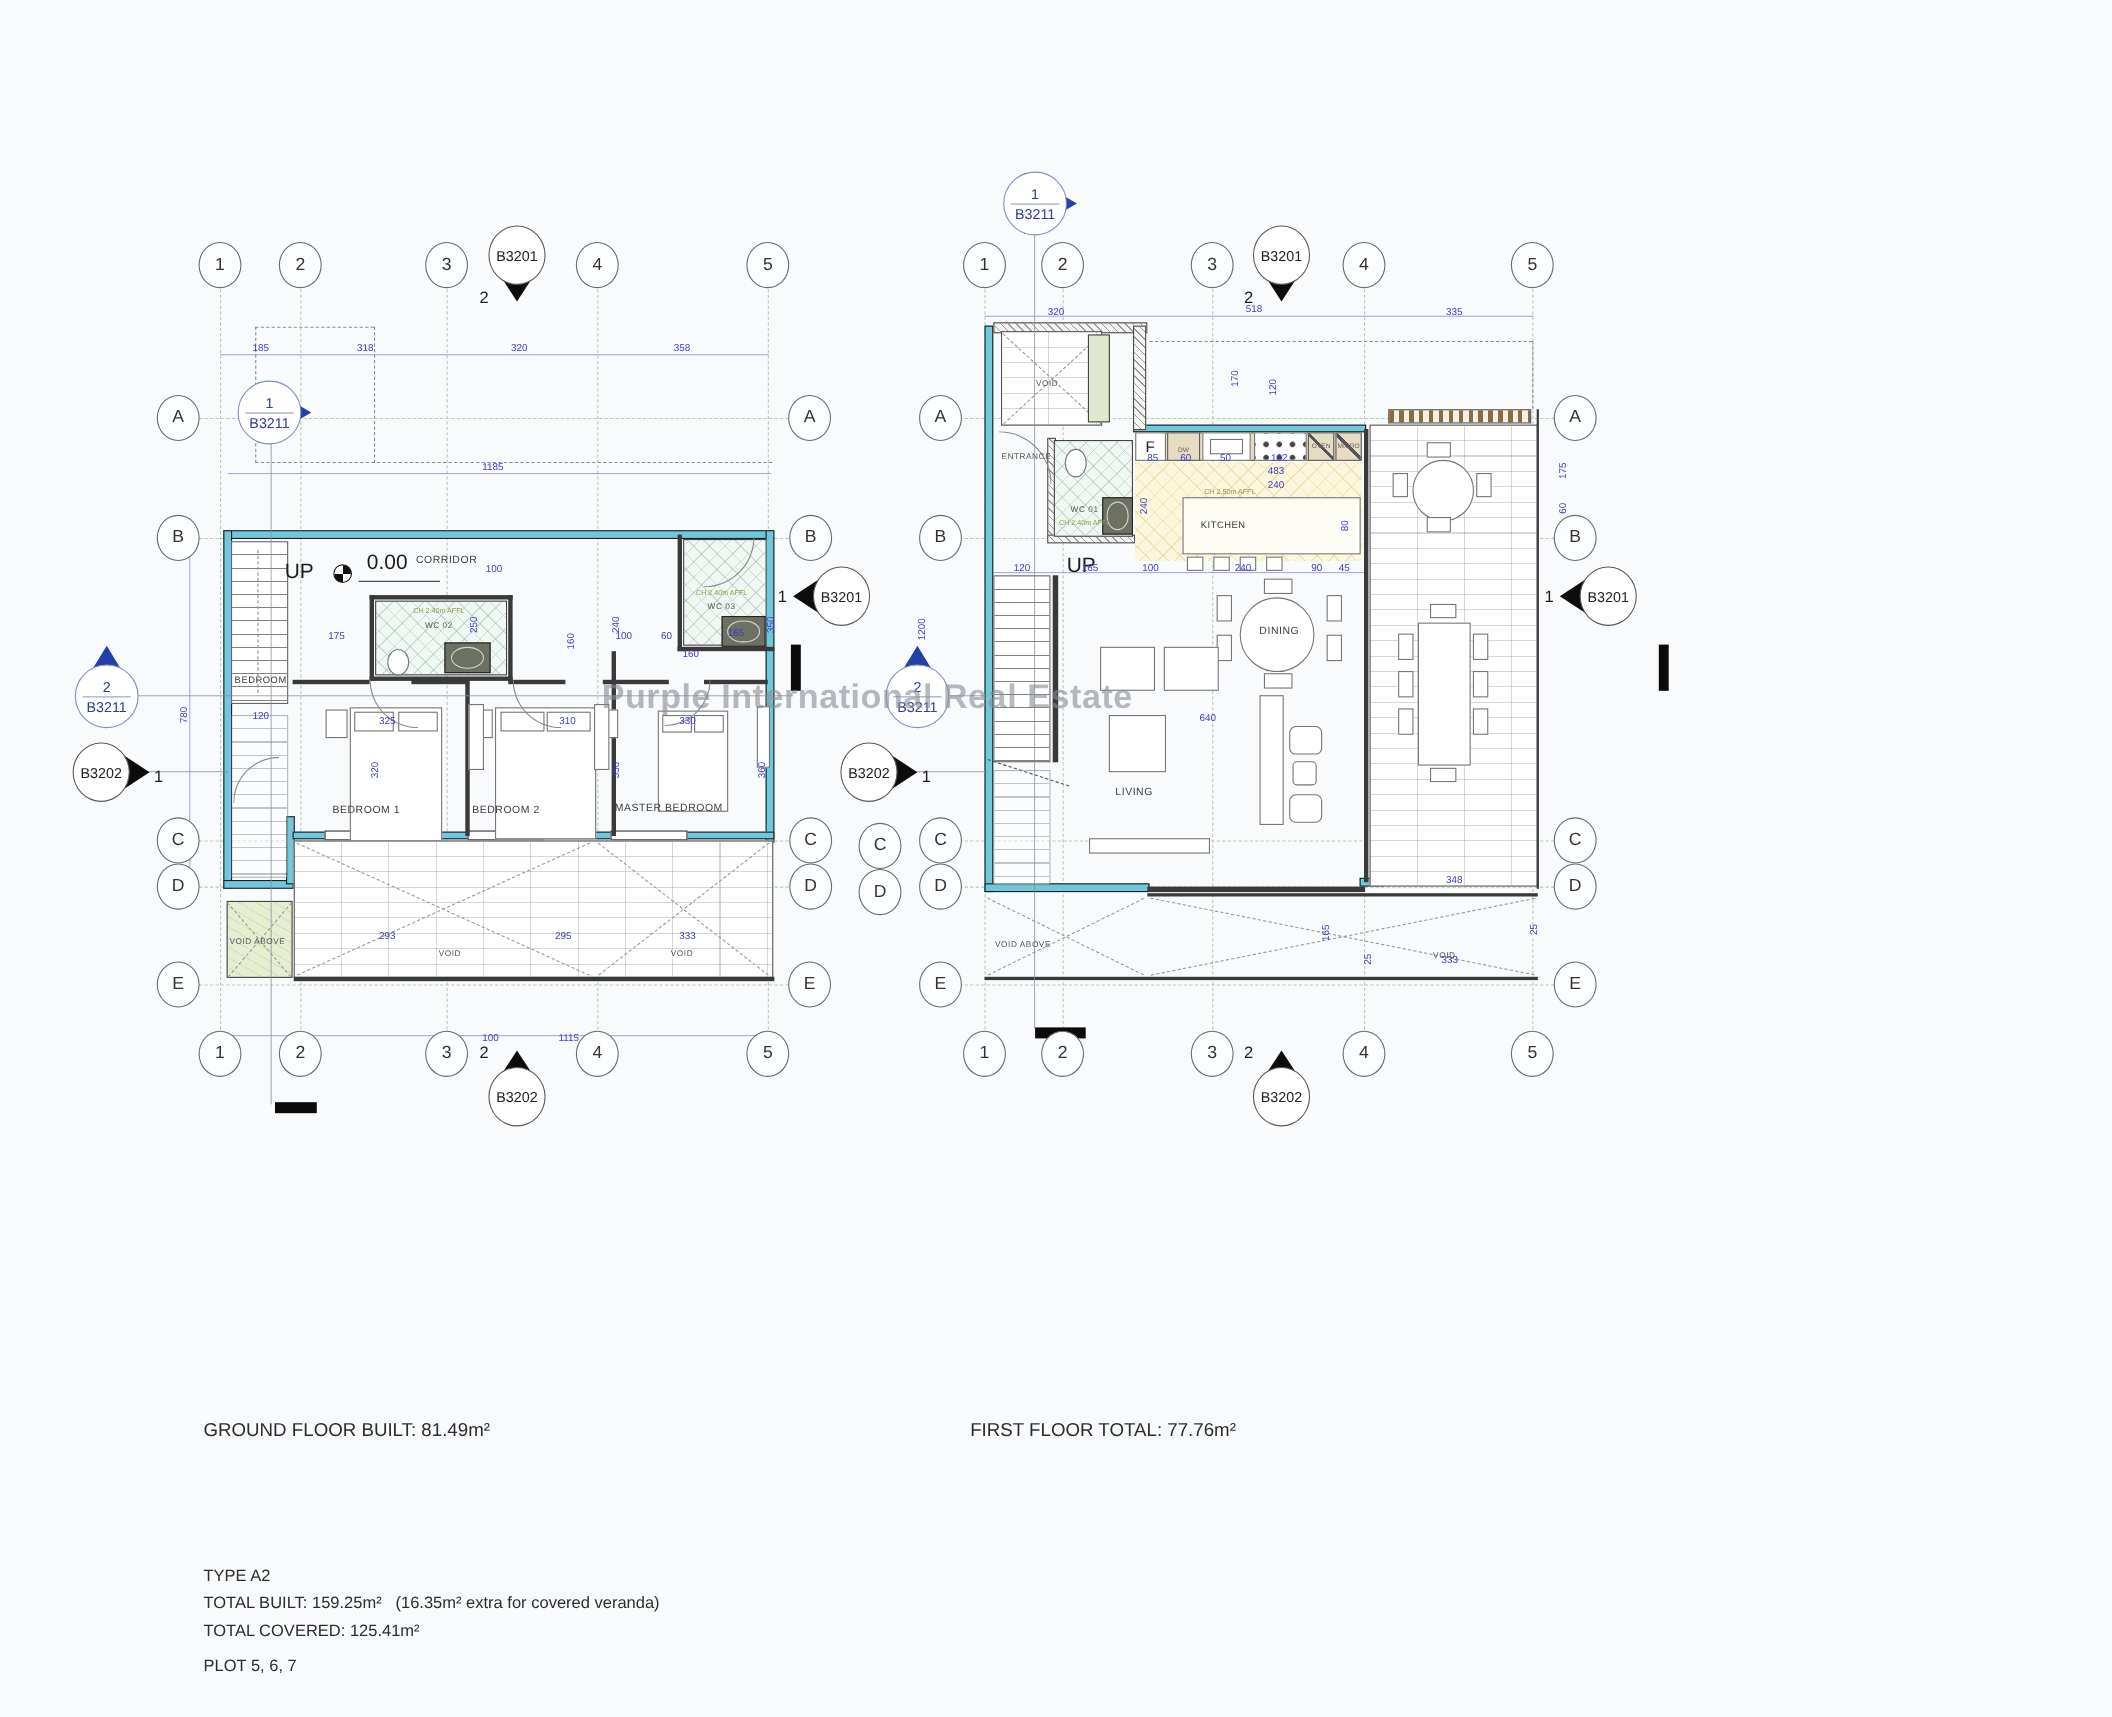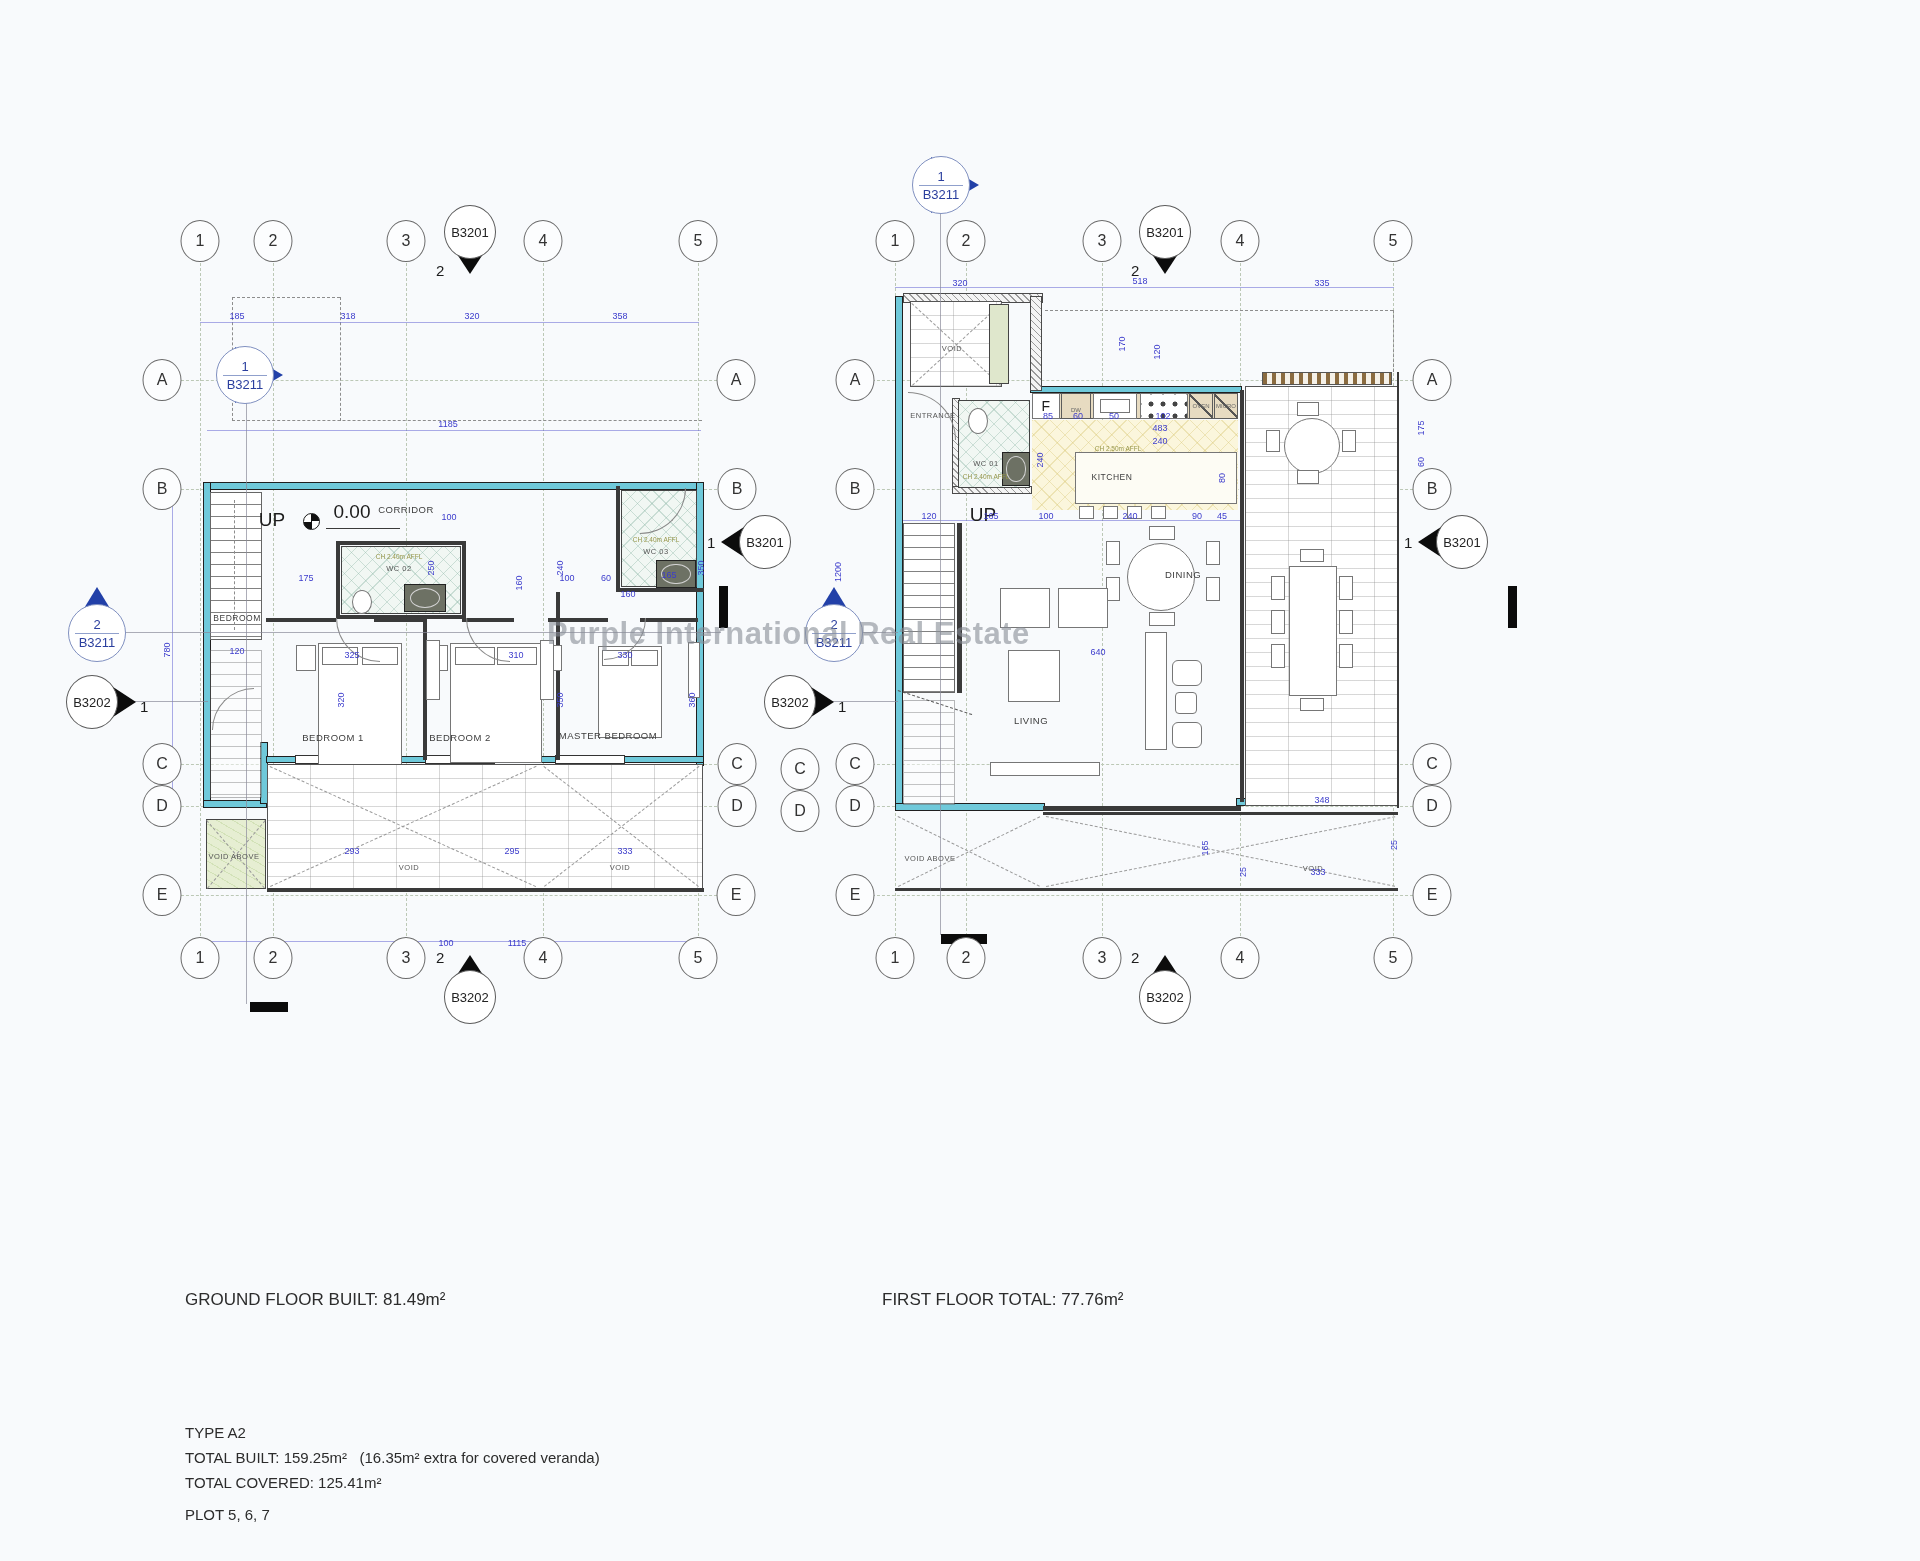--- a/index.html
+++ b/index.html
@@ -332,21 +332,21 @@
       <span class="room room-xs" style="left: 656px; top: 551px;">WC 03</span>
       <span class="room" style="left: 333px; top: 737px;">BEDROOM 1</span>
       <span class="room" style="left: 460px; top: 737px;">BEDROOM 2</span>
       <span class="room" style="left: 608px; top: 735px;">MASTER BEDROOM</span>
       <span class="room room-xs" style="left: 234px; top: 856px;">VOID ABOVE</span>
       <span class="room room-xs" style="left: 409px; top: 867px;">VOID</span>
       <span class="room room-xs" style="left: 620px; top: 867px;">VOID</span>
     </div>
   <div class="layer">
       <span class="dim" style="left: 237px; top: 316px;">185</span>
-      <span class="dim" style="left: 348px; top: 316px;">318</span>
+      <span class="dim" style="left: 332px; top: 316px;">318</span>
       <span class="dim" style="left: 472px; top: 316px;">320</span>
       <span class="dim" style="left: 620px; top: 316px;">358</span>
       <span class="dim" style="left: 448px; top: 424px;">1185</span>
       <span class="dim  rot" style="left: 167px; top: 650px;">780</span>
       <span class="dim" style="left: 237px; top: 651px;">120</span>
       <span class="dim" style="left: 306px; top: 578px;">175</span>
       <span class="dim" style="left: 449px; top: 517px;">100</span>
       <span class="dim  rot" style="left: 431px; top: 568px;">250</span>
       <span class="dim  rot" style="left: 560px; top: 568px;">240</span>
       <span class="dim  rot" style="left: 519px; top: 583px;">160</span>
@@ -396,21 +396,21 @@
       <span class="room room-xs" style="left: 933px; top: 415px;">ENTRANCE</span>
       <span class="room room-xs" style="left: 986px; top: 463px;">WC 01</span>
       <span class="room room-note" style="left: 986px; top: 476px;">CH 2.40m AFFL</span>
       <span class="room room-md" style="left: 1046px; top: 406px;">F</span>
       <span class="room room-tiny" style="left: 1076px; top: 410px;">DW</span>
       <span class="room room-tiny" style="left: 1201px; top: 406px;">OVEN</span>
       <span class="room room-tiny" style="left: 1226px; top: 406px;">MICRO</span>
       <span class="room room-note" style="left: 1118px; top: 448px;">CH 2.50m AFFL</span>
       <span class="room room-sm" style="left: 1112px; top: 477px;">KITCHEN</span>
       <span class="room room-lg" style="left: 983px; top: 515px;">UP</span>
-      <span class="room" style="left: 1163px; top: 574px; margin-left: 20px;">DINING</span>
+      <span class="room" style="left: 1163px; top: 574px;">DINING</span>
       <span class="room" style="left: 1031px; top: 720px;">LIVING</span>
       <span class="room room-xs" style="left: 930px; top: 858px;">VOID ABOVE</span>
       <span class="room room-xs" style="left: 1313px; top: 868px;">VOID</span>
     </div>
   <div class="layer">
       <span class="dim" style="left: 960px; top: 283px;">320</span>
       <span class="dim" style="left: 1140px; top: 281px;">518</span>
       <span class="dim" style="left: 1322px; top: 283px;">335</span>
       <span class="dim  rot" style="left: 1122px; top: 344px;">170</span>
       <span class="dim  rot" style="left: 1157px; top: 352px;">120</span>

